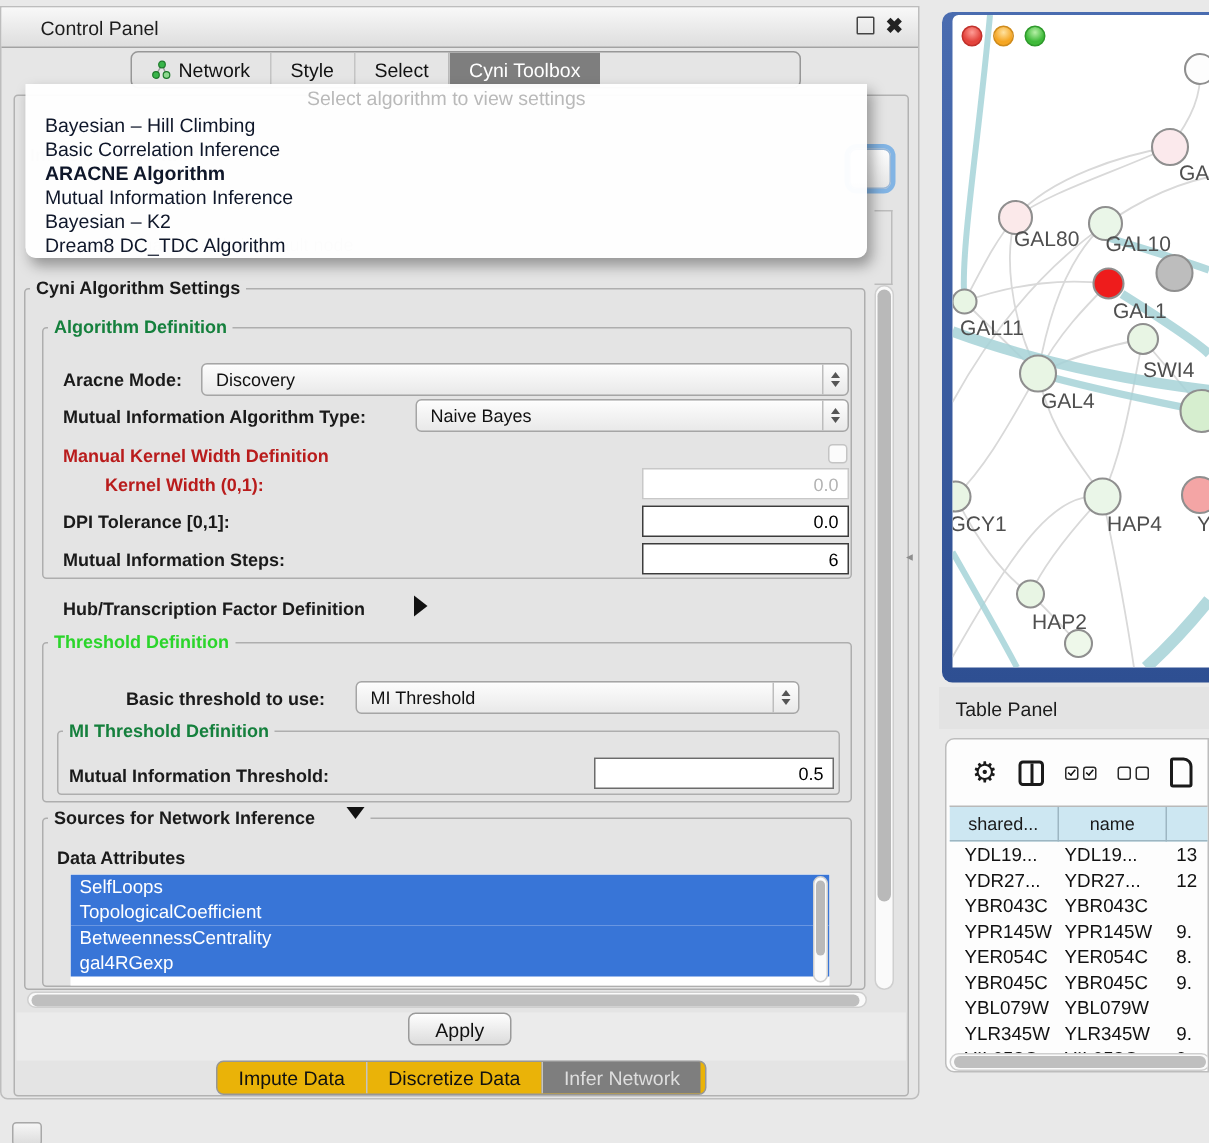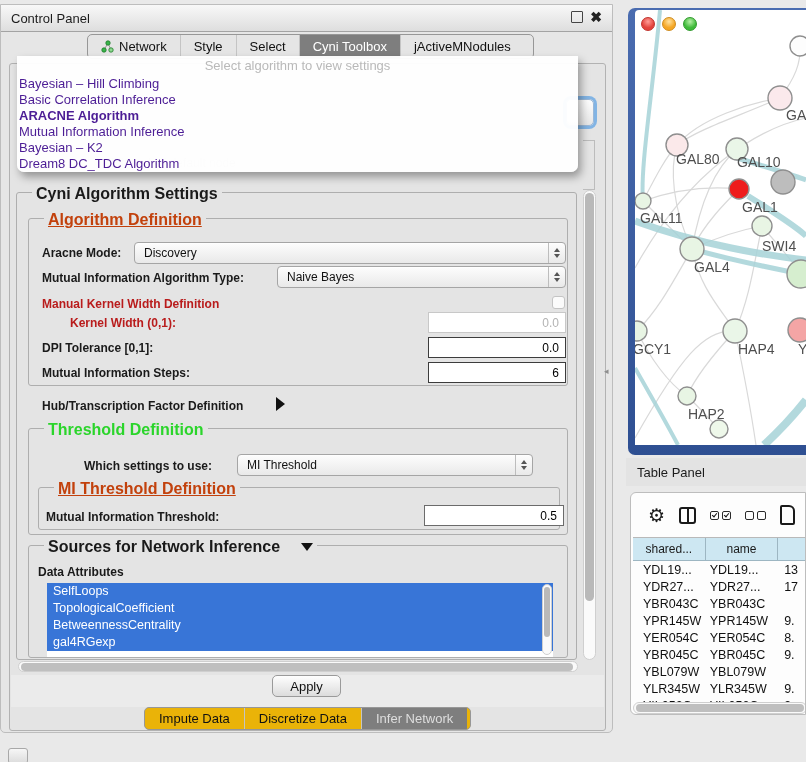--- a/index.html
+++ b/index.html
@@ -10,43 +10,43 @@
     -webkit-font-smoothing:antialiased;
   }
   .abs{position:absolute;}
 
   
   #cp-window{left:0;top:4px;width:613px;height:729px;background:#e6e6e6;
     border:1px solid #bdbdbd;border-radius:0 0 5px 5px;box-sizing:border-box;}
   #cp-titlebar{left:0;top:0;right:0;height:26px;
     background:linear-gradient(#f8f8f8,#dedede);
     border-bottom:1px solid #a3a3a3;display:flex;align-items:center;}
-  #cp-title{font-size:13px;color:#1c1c1c;padding-left:10px;}
+  #cp-title{font-size:13px;color:#1c1c1c;padding-left:26px;}
   #cp-win-controls{position:absolute;right:10px;top:6px;display:flex;gap:7px;align-items:center;}
   .float-btn{width:10px;height:10px;border:1.5px solid #444;background:transparent;border-radius:1px;}
   .close-btn{font-size:14px;font-weight:bold;color:#222;line-height:12px;}
 
   
   #top-tabbar{left:87px;top:34px;width:447px;height:25px;border:1px solid #979797;
     border-radius:5px;background:#e5e5e5;display:flex;overflow:hidden;box-sizing:border-box;}
   .ttab{display:flex;align-items:center;gap:5px;padding:0 13px;font-size:13px;color:#111;
     border-left:1px solid #c4c4c4;white-space:nowrap;}
   .ttab:first-child{border-left:none;}
   .ttab.sel{background:#7e7e7e;color:#ffffff;}
 
   
   #cp-content{left:8px;top:58px;width:597px;height:668px;background:#e4e4e4;
     border:1px solid #b2b2b2;border-radius:3px;box-sizing:border-box;}
   #apply-strip{left:10px;top:670px;width:593px;height:32px;background:#ebebeb;}
 
   
   .group{border:1px solid #aeaeae;border-radius:3px;box-sizing:border-box;}
-  .group-title{position:absolute;top:-8px;left:15px;background:#e4e4e4;padding:0 4px;
-    font-size:16px;font-weight:bold;color:#1a1a1a;white-space:nowrap;}
-  .gt-blue{color:#c2410c;text-decoration:underline;}
+  .group-title{position:absolute;top:-8px;left:3px;background:#e4e4e4;padding:0 4px;
+    font-size:12px;font-weight:bold;color:#1a1a1a;white-space:nowrap;}
+  .gt-blue{color:#15803d;}
   .gt-green{color:#2bd52b;}
 
   .lbl{font-size:12px;font-weight:bold;color:#1a1a1a;white-space:nowrap;}
   .lbl.dis{color:#b91c1c;}
 
   
   .combo{height:22px;border:1px solid #a5a5a5;border-radius:4px;
     background:linear-gradient(#fdfdfd,#e9e9e9);display:flex;align-items:center;
     box-sizing:border-box;box-shadow:0 1px 0 rgba(255,255,255,.6) inset;}
   .combo-val{font-size:12px;color:#111;padding-left:9px;flex:1;white-space:nowrap;overflow:hidden;}
@@ -83,21 +83,21 @@
   .btab{display:flex;align-items:center;padding:0 14px;font-size:13px;color:#111;
     border-left:1px solid #c4c4c4;white-space:nowrap;}
   .btab:first-child{border-left:none;}
   .btab.sel{background:#7e7e7e;color:#dedede;}
 
   
   #algo-dropdown{left:17px;top:56px;width:561px;height:116px;z-index:40;
     background:rgba(255,255,255,.96);border-radius:0 0 7px 7px;
     box-shadow:3px 5px 9px rgba(0,0,0,.35);}
   #algo-placeholder{height:20px;line-height:20px;text-align:center;font-size:13px;color:#b9b9b9;}
-  .algo-item{height:16px;line-height:16px;font-size:13px;color:#4c1d95;padding-left:2px;white-space:nowrap;}
+  .algo-item{height:16px;line-height:16px;font-size:13px;color:#0f172a;padding-left:13px;white-space:nowrap;}
   .algo-item.bold{font-weight:bold;}
   .ghost-text{position:absolute;z-index:35;font-size:12px;font-weight:bold;color:rgba(130,130,130,.45);}
   #ghost-combo{left:566px;top:99px;width:26px;height:25px;z-index:34;border-radius:5px;
     background:linear-gradient(#fdfdfd,#e6e6e6);border:1px solid #9ab8d8;
     box-shadow:0 0 0 3px #82b4e4;}
   #ghost-frame{left:583px;top:140px;width:12px;height:50px;border:1px solid #bcbcbc;border-left:none;z-index:34;box-sizing:border-box;}
 
   
   #net-window{left:628px;top:8px;width:178px;height:447px;
     background:linear-gradient(#4a6cb0,#2e4f92);border-radius:7px 0 0 7px;}
@@ -174,23 +174,20 @@
   </div>
   <div class="ttab">
       <span>Style</span>
     </div>
   <div class="ttab">
       <span>Select</span>
     </div>
   <div class="ttab sel">
       <span>Cyni Toolbox</span>
     </div>
-  <div class="ttab">
-      <span>jActiveMNodules</span>
-    </div>
 </div>
 
 <div class="ghost-text" style="left:20px;top:96px;">Inference Algorithm</div>
 <div class="ghost-text" style="left:95px;top:156px;font-weight:normal;">galFiltered.sif default node</div>
 <div class="abs" id="ghost-combo"></div>
 <div class="abs" id="ghost-frame"></div>
 
 <div class="abs" id="algo-dropdown">
   <div id="algo-placeholder">Select algorithm to view settings</div>
   <div class="algo-item">Bayesian – Hill Climbing</div>
@@ -238,36 +235,36 @@
 <input class="abs num-input" style="left: 428px; top: 337px; width: 138px;" value="0.0">
 <span class="abs lbl" style="left:42px;top:366px;">Mutual Information Steps:</span>
 <input class="abs num-input" style="left: 428px; top: 362px; width: 138px;" value="6">
 
 <span class="abs lbl" style="left:42px;top:399px;">Hub/Transcription Factor Definition</span>
 <span class="abs" style="left:276px;top:397px;width:0;height:0;border-top:7px solid transparent;border-bottom:7px solid transparent;border-left:9px solid #111;"></span>
 
 <div class="abs group" style="left:28px;top:428px;width:540px;height:107px;">
   <span class="group-title gt-green">Threshold Definition</span>
 </div>
-<span class="abs lbl" style="left:84px;top:459px;">Which settings to use:</span>
+<span class="abs lbl" style="left:84px;top:459px;">Basic threshold to use:</span>
 <div class="abs combo" style="left:237px;top:454px;width:296px;">
   <span class="combo-val">MI Threshold</span>
   <span class="combo-arrows">
       <span class="tri-up"></span>
       <span class="tri-down"></span>
     </span>
 </div>
 <div class="abs group" style="left:38px;top:487px;width:522px;height:43px;">
   <span class="group-title gt-blue">MI Threshold Definition</span>
 </div>
 <span class="abs lbl" style="left:46px;top:510px;">Mutual Information Threshold:</span>
-<input class="abs num-input" style="left: 424px; top: 505px; width: 140px; border-color: rgb(107, 107, 107);" value="0.5">
+<input class="abs num-input" style="left: 396px; top: 505px; width: 160px; border-color: rgb(107, 107, 107);" value="0.5">
 
 <div class="abs group" style="left:28px;top:545px;width:540px;height:113px;">
-  <span class="group-title" style="display:flex;align-items:center;gap:21px;">
+  <span class="group-title" style="display:flex;gap:21px;">
     <span>Sources for Network Inference</span>
     <span style="width:0;height:0;border-left:6px solid transparent;border-right:6px solid transparent;border-top:8px solid #111;"></span>
   </span>
 </div>
 <span class="abs lbl" style="left:38px;top:565px;">Data Attributes</span>
 <div class="abs" id="attr-list">
   <div class="attr-item">SelfLoops</div>
   <div class="attr-item">TopologicalCoefficient</div>
   <div class="attr-item">BetweennessCentrality</div>
   <div class="attr-item">gal4RGexp</div>
@@ -392,21 +389,21 @@
       <div class="th c3" style="padding-left:0;border-right:none;"></div>
     </div>
     <div class="trow">
         <span class="td c1">YDL19...</span>
         <span class="td c2">YDL19...</span>
         <span class="td c3">13</span>
       </div>
     <div class="trow">
         <span class="td c1">YDR27...</span>
         <span class="td c2">YDR27...</span>
-        <span class="td c3">17</span>
+        <span class="td c3">12</span>
       </div>
     <div class="trow">
         <span class="td c1">YBR043C</span>
         <span class="td c2">YBR043C</span>
         <span class="td c3"></span>
       </div>
     <div class="trow">
         <span class="td c1">YPR145W</span>
         <span class="td c2">YPR145W</span>
         <span class="td c3">9.</span>

